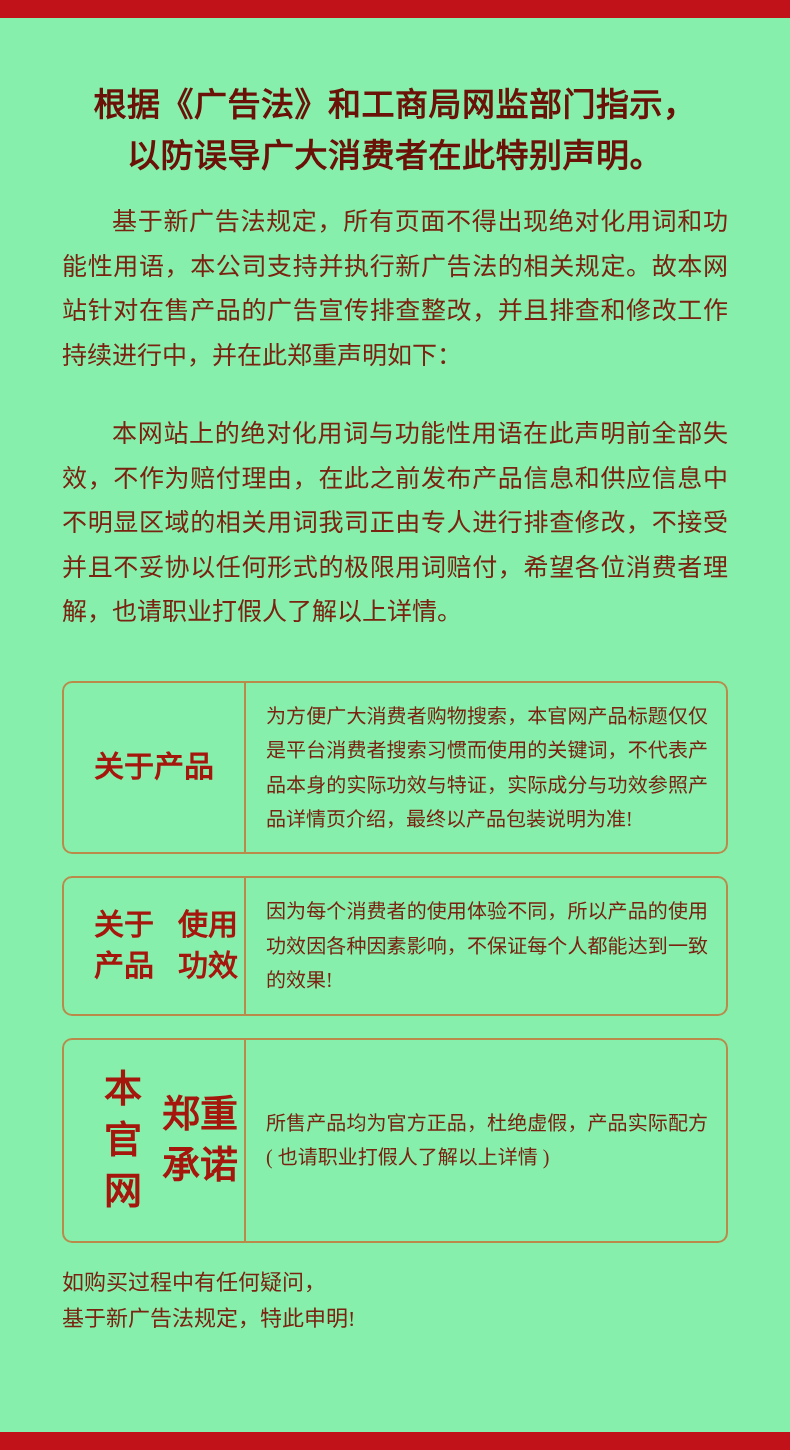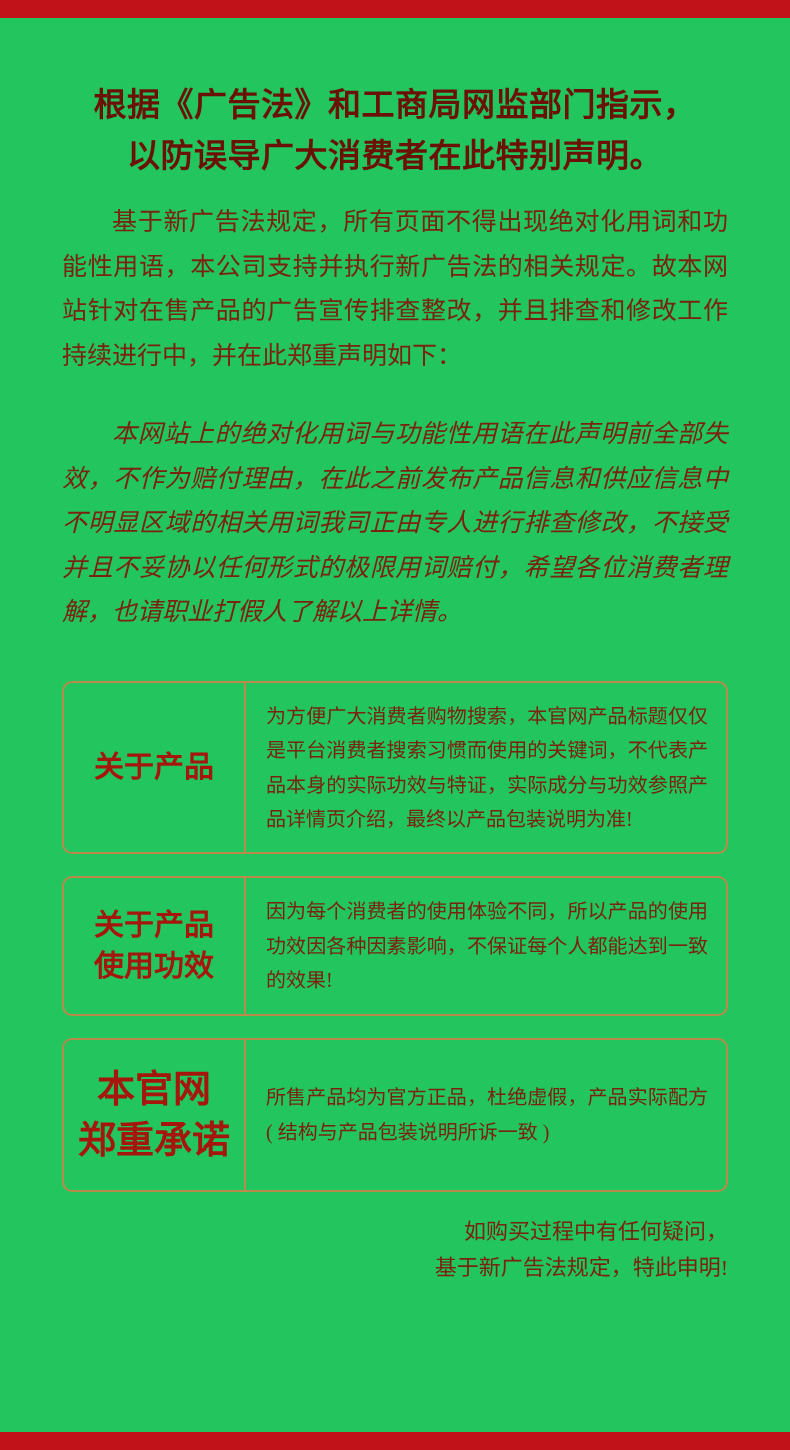--- a/index.html
+++ b/index.html
@@ -31,21 +31,21 @@
     width: 790px;
     height: 18px;
     background: #c1121a;
   }
   .sheet {
     position: absolute;
     top: 18px;
     left: 0;
     width: 790px;
     height: 1414px;
-    background: #22c55e;
+    background: #86efac;
     box-sizing: border-box;
     padding: 0 62px;
   }
   .headline {
     margin: 0;
     padding-top: 62px;
     color: #6b1208;
     font-size: 33px;
     font-weight: bold;
     line-height: 1.55;
@@ -58,66 +58,66 @@
   .body-para {
     color: #7a2310;
     font-size: 25px;
     line-height: 1.78;
     text-align: justify;
     text-justify: inter-ideograph;
     text-indent: 2em;
     margin: 0;
   }
   .p1 { margin-top: 18px; }
-  .p2 { margin-top: 34px; font-style: italic; }
+  .p2 { margin-top: 34px; }
 
   .cards {
     margin-top: 46px;
   }
   .card {
     position: relative;
     border: 2px solid #b98a4a;
     border-radius: 10px;
     box-sizing: border-box;
     display: flex;
     align-items: stretch;
     margin-bottom: 22px;
     background: transparent;
   }
   .card-title {
     flex: 0 0 168px;
     display: flex;
-    flex-direction: column;
+    flex-direction: row;
     align-items: center;
     justify-content: center;
     color: #a5170d;
     font-size: 30px;
     font-weight: bold;
     line-height: 1.35;
     padding: 24px 6px;
     border-right: 2px solid #b98a4a;
-    text-align: left;
+    text-align: right;
   }
   .card-body {
     flex: 1 1 auto;
     display: flex;
     align-items: center;
     color: #7a2310;
     font-size: 20px;
     line-height: 1.72;
     padding: 16px 18px 16px 20px;
     text-align: justify;
     text-justify: inter-ideograph;
   }
   .card-2 .card-title { font-size: 30px; }
   .card-3 .card-title { font-size: 38px; }
 
   .footer {
     margin-top: 22px;
-    text-align: right;
+    text-align: left;
     color: #7a2310;
     font-size: 22px;
     line-height: 1.62;
   }
   .footer span { display: block; }
 </style>
 </head>
 <body>
 
 <div class="page">
@@ -149,21 +149,21 @@
           <span>使用功效</span>
         </div>
         <div class="card-body">因为每个消费者的使用体验不同，所以产品的使用功效因各种因素影响，不保证每个人都能达到一致的效果!</div>
       </div>
 
       <div class="card card-3">
         <div class="card-title">
           <span>本官网</span>
           <span>郑重承诺</span>
         </div>
-        <div class="card-body">所售产品均为官方正品，杜绝虚假，产品实际配方( 结构与产品包装说明所诉一致 )</div>
+        <div class="card-body">所售产品均为官方正品，杜绝虚假，产品实际配方( 也请职业打假人了解以上详情 )</div>
       </div>
 
     </div>
 
     <div class="footer">
       <span>如购买过程中有任何疑问，</span>
       <span>基于新广告法规定，特此申明!</span>
     </div>
 
   </div>

